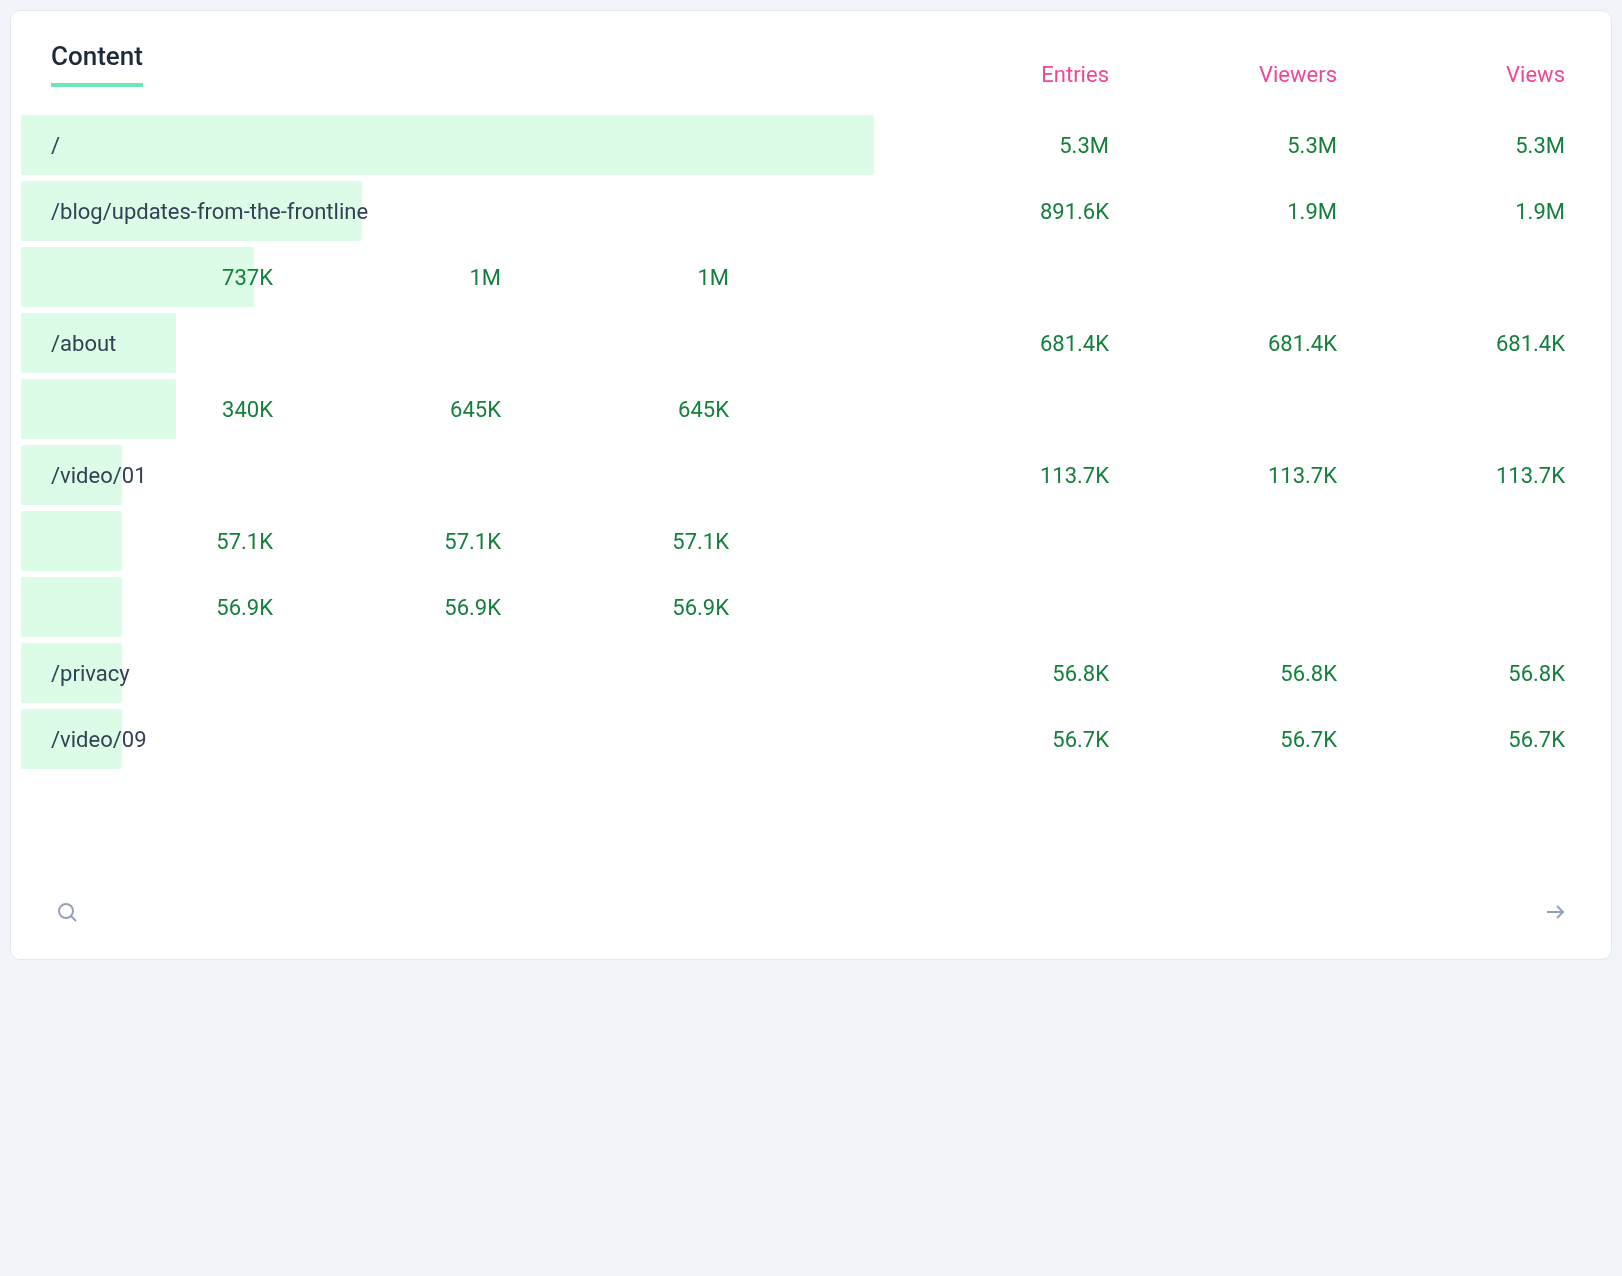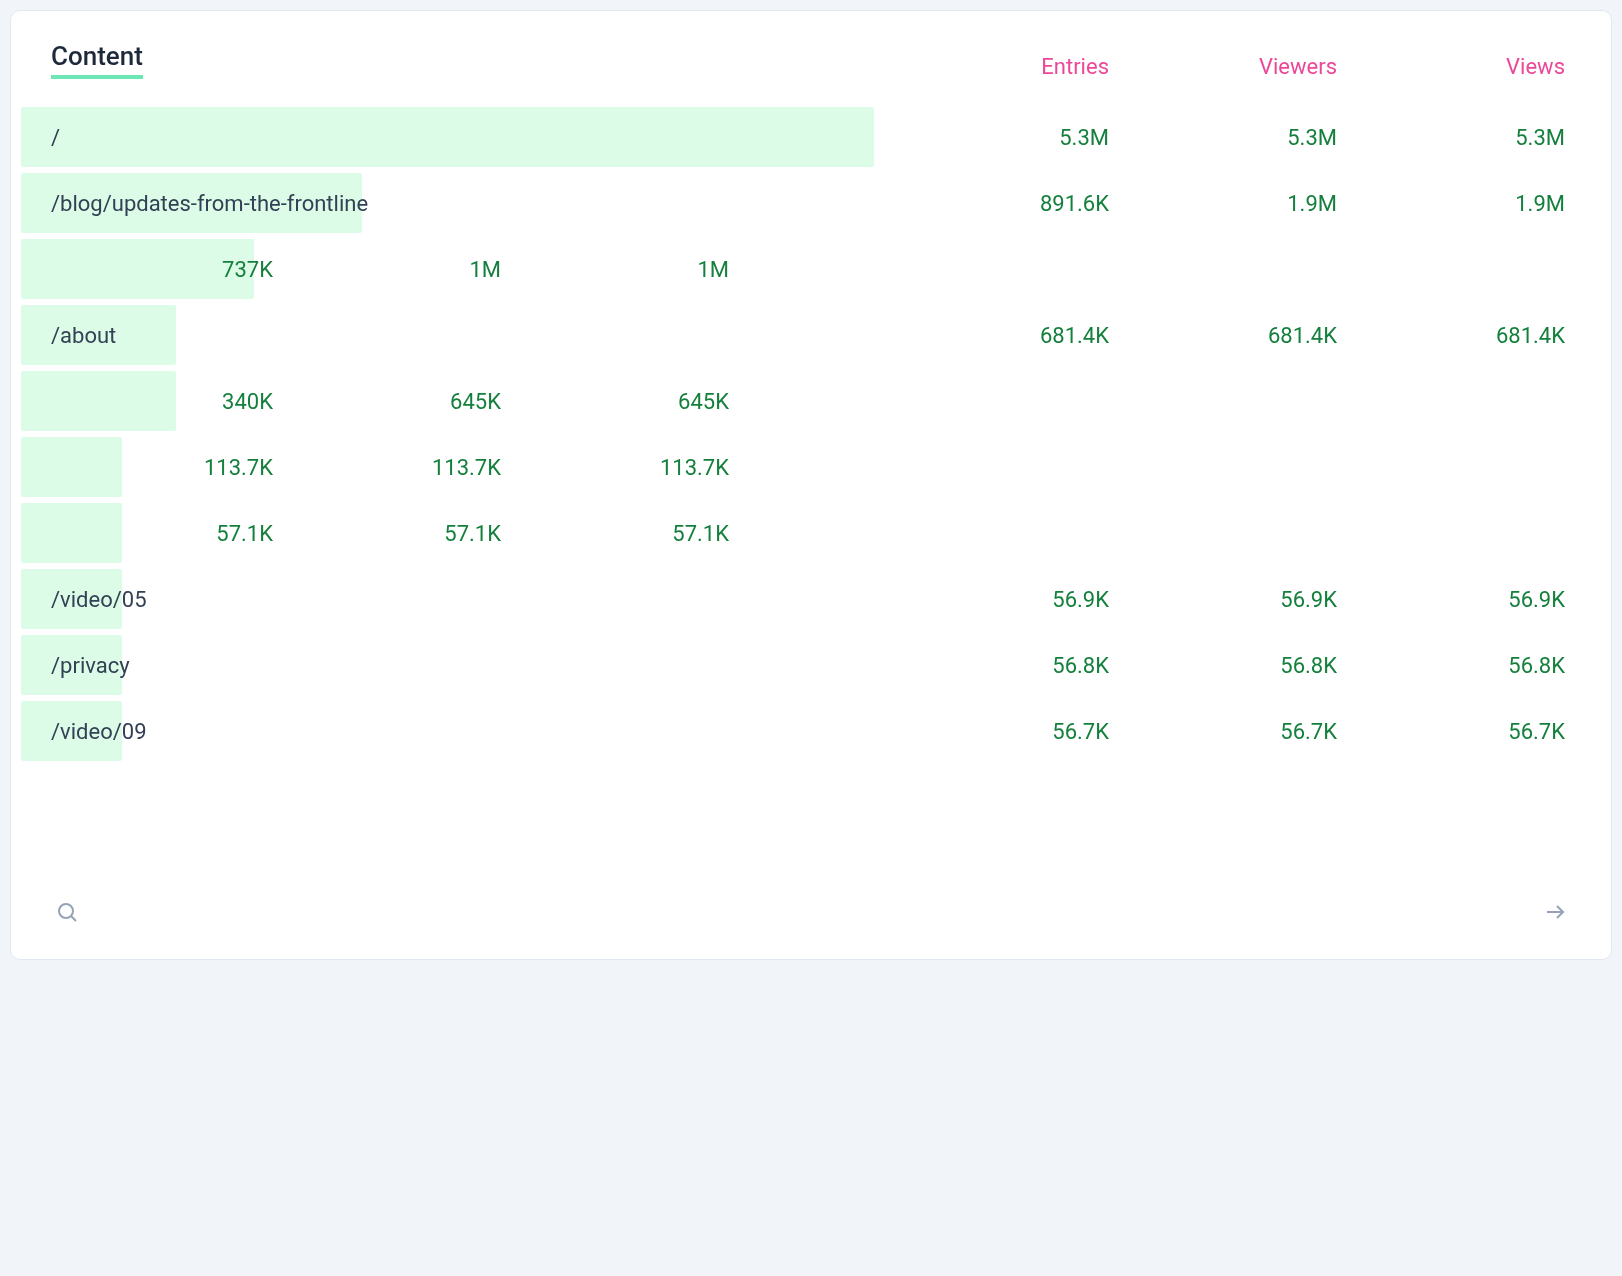--- a/index.html
+++ b/index.html
@@ -28,21 +28,21 @@
       margin-bottom: 28px;
     }
     .header-content {
       flex: 0 0 55%;
     }
     .header-content .title {
       display: inline-block;
       font-size: 26px;
       font-weight: 500;
       color: #1e293b;
-      padding-bottom: 4px;
+      padding-bottom: 12px;
       border-bottom: 4px solid #6ee7b7;
     }
     .header-num {
       flex: 0 0 15%;
       text-align: right;
       font-size: 22px;
       color: #ec4899;
       font-weight: 400;
       padding-right: 6px;
     }
@@ -169,37 +169,37 @@
         <div class="bar" style="width: 10%;"></div>
         <div class="row-content">
           <div class="row-num">340K</div>
           <div class="row-num">645K</div>
           <div class="row-num">645K</div>
         </div>
       </div>
       <div class="row">
         <div class="bar" style="width: 6.5%;"></div>
         <div class="row-content">
+          <div class="row-label">/video/01</div>
           <div class="row-num">113.7K</div>
           <div class="row-num">113.7K</div>
           <div class="row-num">113.7K</div>
         </div>
       </div>
       <div class="row">
         <div class="bar" style="width: 6.5%;"></div>
         <div class="row-content">
           <div class="row-num">57.1K</div>
           <div class="row-num">57.1K</div>
           <div class="row-num">57.1K</div>
         </div>
       </div>
       <div class="row">
         <div class="bar" style="width: 6.5%;"></div>
         <div class="row-content">
-          <div class="row-label">/video/05</div>
           <div class="row-num">56.9K</div>
           <div class="row-num">56.9K</div>
           <div class="row-num">56.9K</div>
         </div>
       </div>
       <div class="row">
         <div class="bar" style="width: 6.5%;"></div>
         <div class="row-content">
           <div class="row-label">/privacy</div>
           <div class="row-num">56.8K</div>

